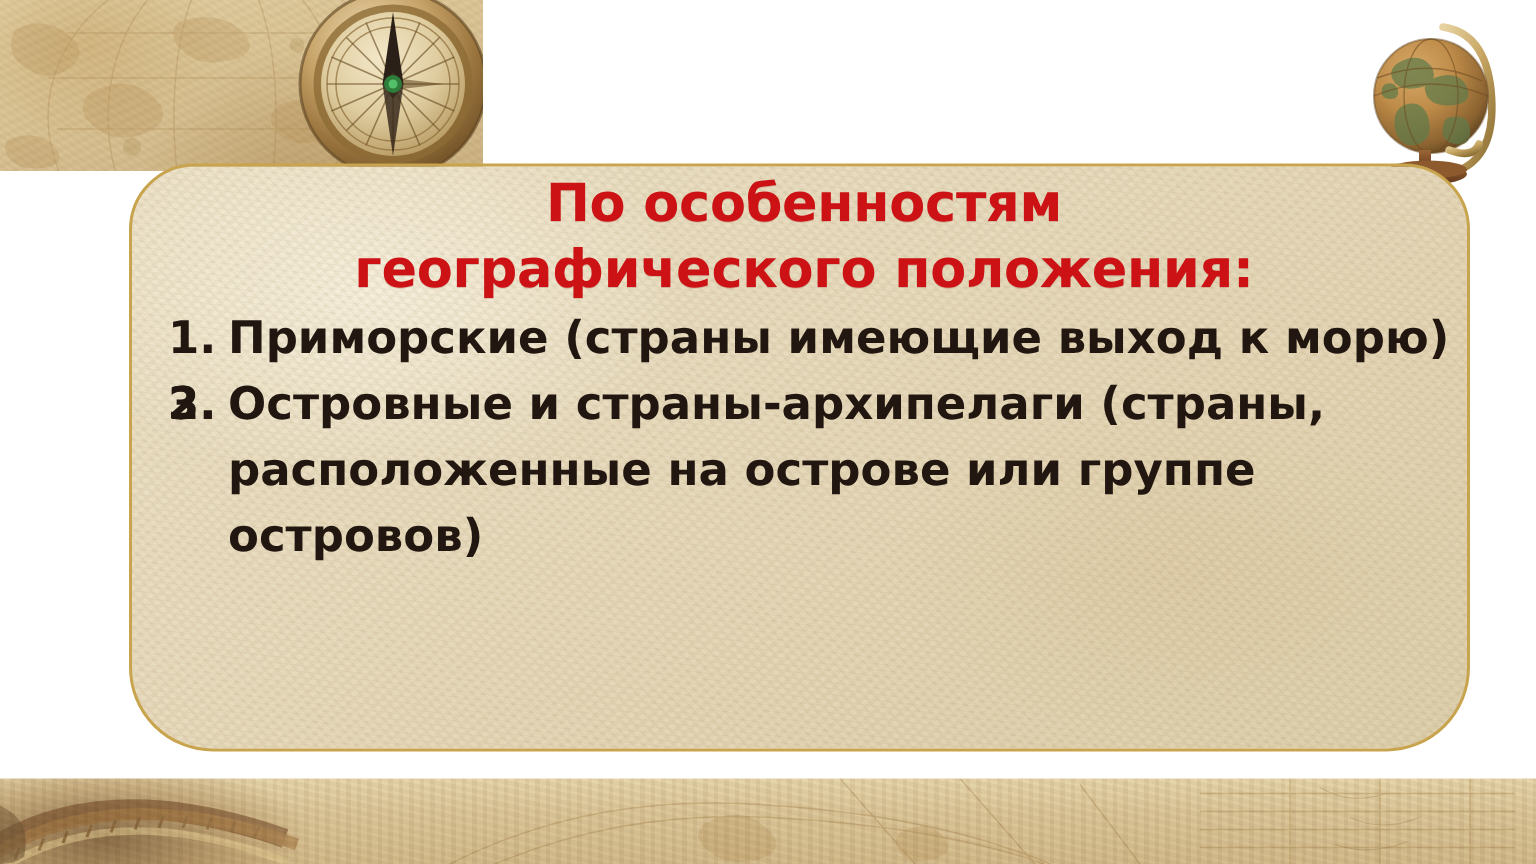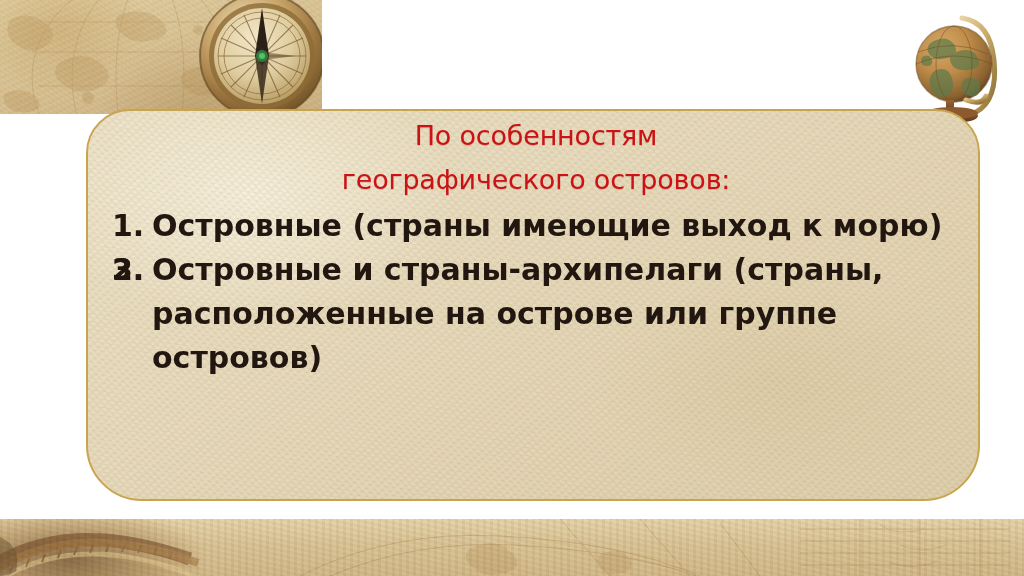--- a/index.html
+++ b/index.html
@@ -121,22 +121,22 @@
     position: absolute;
     left: 86px;
     top: 106px;
     width: 900px;
     height: 430px;
   }
 
   .title {
     color: #CC1214;
     font-family: "DejaVu Sans", sans-serif;
-    font-weight: 400;
-    font-size: 27px;
+    font-weight: 700;
+    font-size: 35px;
     line-height: 44px;
     text-align: center;
     letter-spacing: -0.2px;
     margin: 0;
     padding: 8px 26px 0 26px;
     text-shadow: 0 1px 0 rgba(120,20,20,.18);
   }
 
   .list {
     margin: 0;
@@ -268,27 +268,27 @@
     <ellipse cx="50" cy="105" rx="26" ry="6" fill="#8d5a2e"></ellipse>
   </svg>
 
   <div class="panel">
     <div class="paper-grain"></div>
   </div>
 
   <div class="text-layer">
     <div class="title">
       <span>По особенностям</span><br>
-      <span>географического островов:</span>
+      <span>географического положения:</span>
     </div>
 
     <ul class="list">
       <li>
         <span class="num">1.</span>
-        <span>Островные (страны имеющие выход к морю)</span>
+        <span>Приморские (страны имеющие выход к морю)</span>
       </li>
       <li>
         <span class="num">2.</span>
       </li>
       <li>
         <span class="num">3.</span>
         <span>Островные и страны-архипелаги (страны, расположенные на острове или группе островов)</span>
       </li>
     </ul>
   </div>

